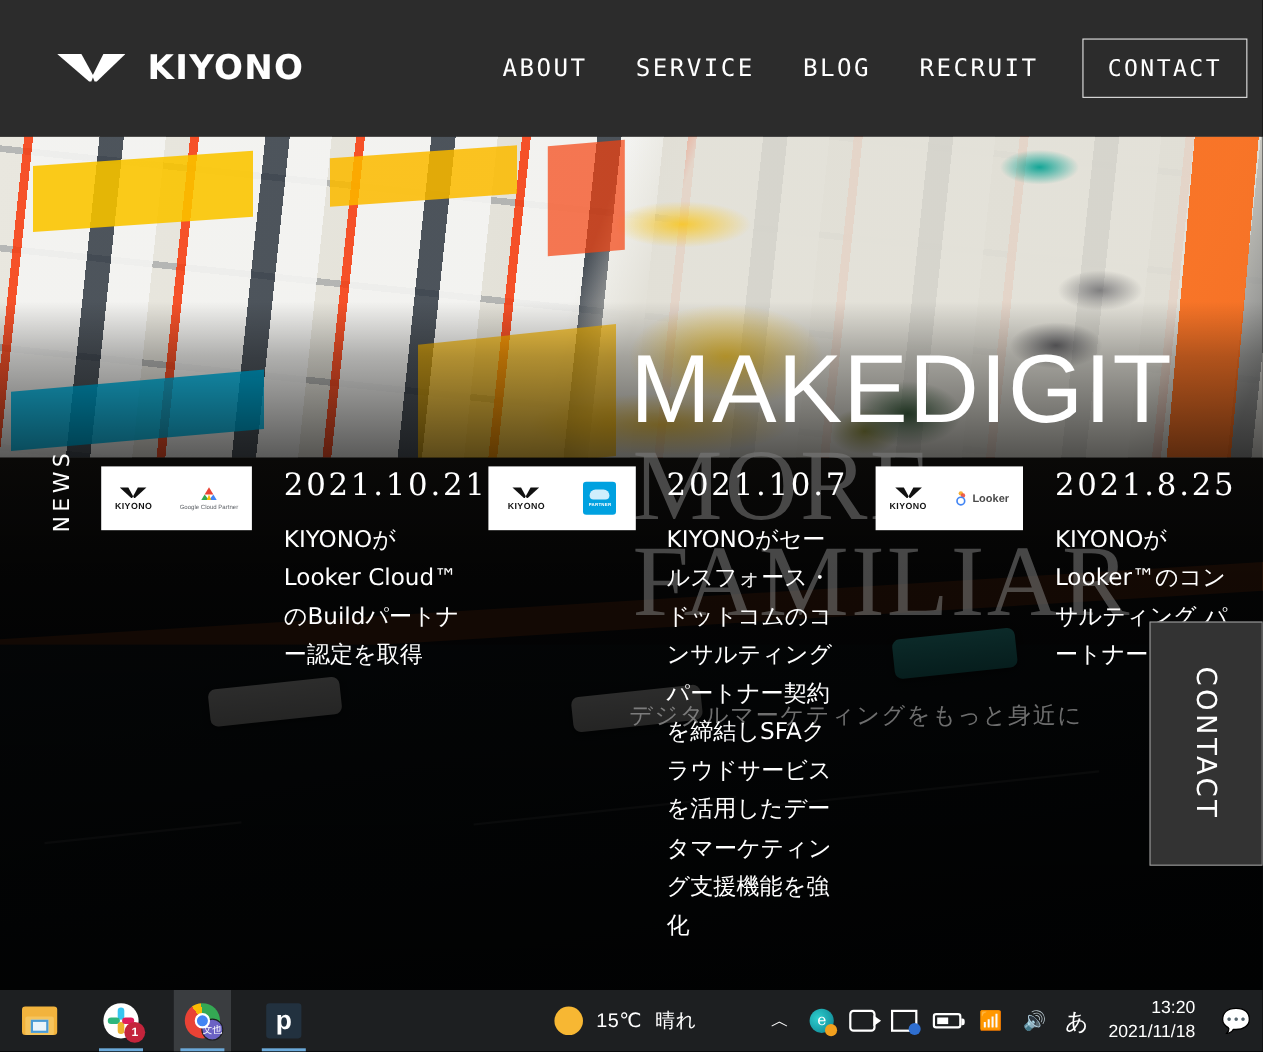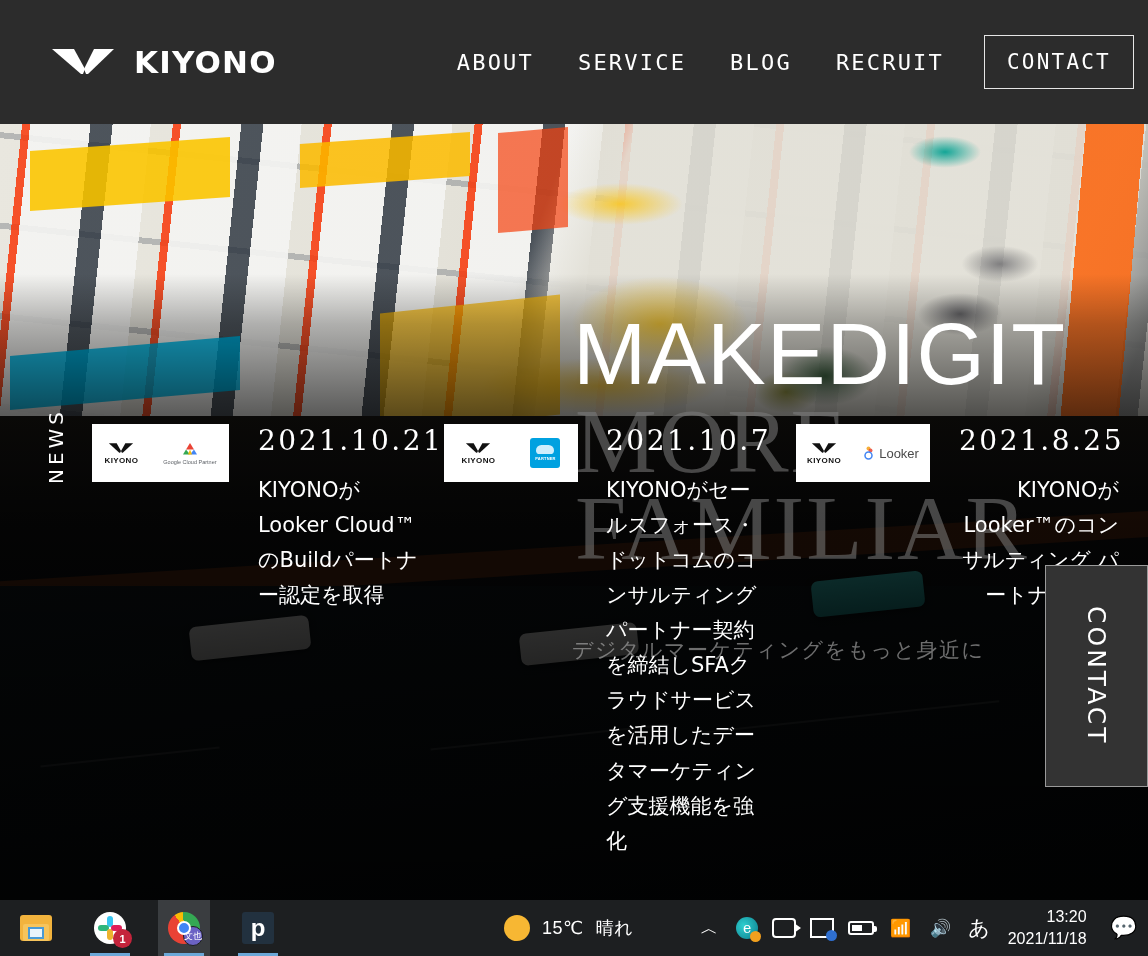--- a/index.html
+++ b/index.html
@@ -172,33 +172,33 @@
   .news-card:nth-child(2) .news-thumb { width: 134px; }
   .news-card:nth-child(3) .news-thumb { width: 134px; }
   .thumb-half { display: flex; flex-direction: column; align-items: center; justify-content: center; }
   .kiyono-mini-mark { width: 26px; height: 12px; display: block; }
   .kiyono-mini-txt { font-size: 8px; font-weight: 700; color: #111; letter-spacing: .4px; margin-top: 2px; }
   .gcloud-txt { font-size: 5.5px; color: #5f6368; text-align: center; line-height: 1.25; margin-top: 2px; }
   .sf-badge { width: 30px; height: 30px; background: #00a1e0; border-radius: 3px;
               display:flex; flex-direction:column; align-items:center; justify-content:center; }
   .sf-cloud { width: 18px; height: 9px; background: #cfeefc; border-radius: 9px 9px 6px 6px; }
   .sf-partner { font-size: 4px; color: #fff; font-weight: 700; margin-top: 2px; letter-spacing: .2px; }
-  .looker-txt { font-size: 13px; color: #4a4a4a; font-weight: 400; }
+  .looker-txt { font-size: 10px; color: #4a4a4a; font-weight: 700; }
   .news-date {
     color: #fff; font-size: 28px; letter-spacing: 2.5px; margin-bottom: 16px;
     font-family: "DejaVu Serif", "Liberation Serif", serif;
   }
   .news-title {
     color: #fff; font-size: 21px; line-height: 1.67; width: 160px;
     font-family: "DejaVu Sans", "Liberation Sans", sans-serif; font-weight: 400;
   }
   .news-text-col { position: absolute; top: 0; }
   .c1 .news-text-col { left: 166px; }
   .c2 .news-text-col { left: 162px; }
-  .c3 .news-text-col { left: 163px; text-align: right; }
+  .c3 .news-text-col { left: 163px; }
 
   
   .contact-tab {
     position: absolute; right: 0; top: 565px; width: 103px; height: 222px; z-index: 30;
     background: #333333; border: 1px solid #9a9a9a;
     display: flex; align-items: center; justify-content: center;
   }
   .contact-tab span {
     color: #fff; font-size: 25px; letter-spacing: 3px;
     writing-mode: vertical-rl;

